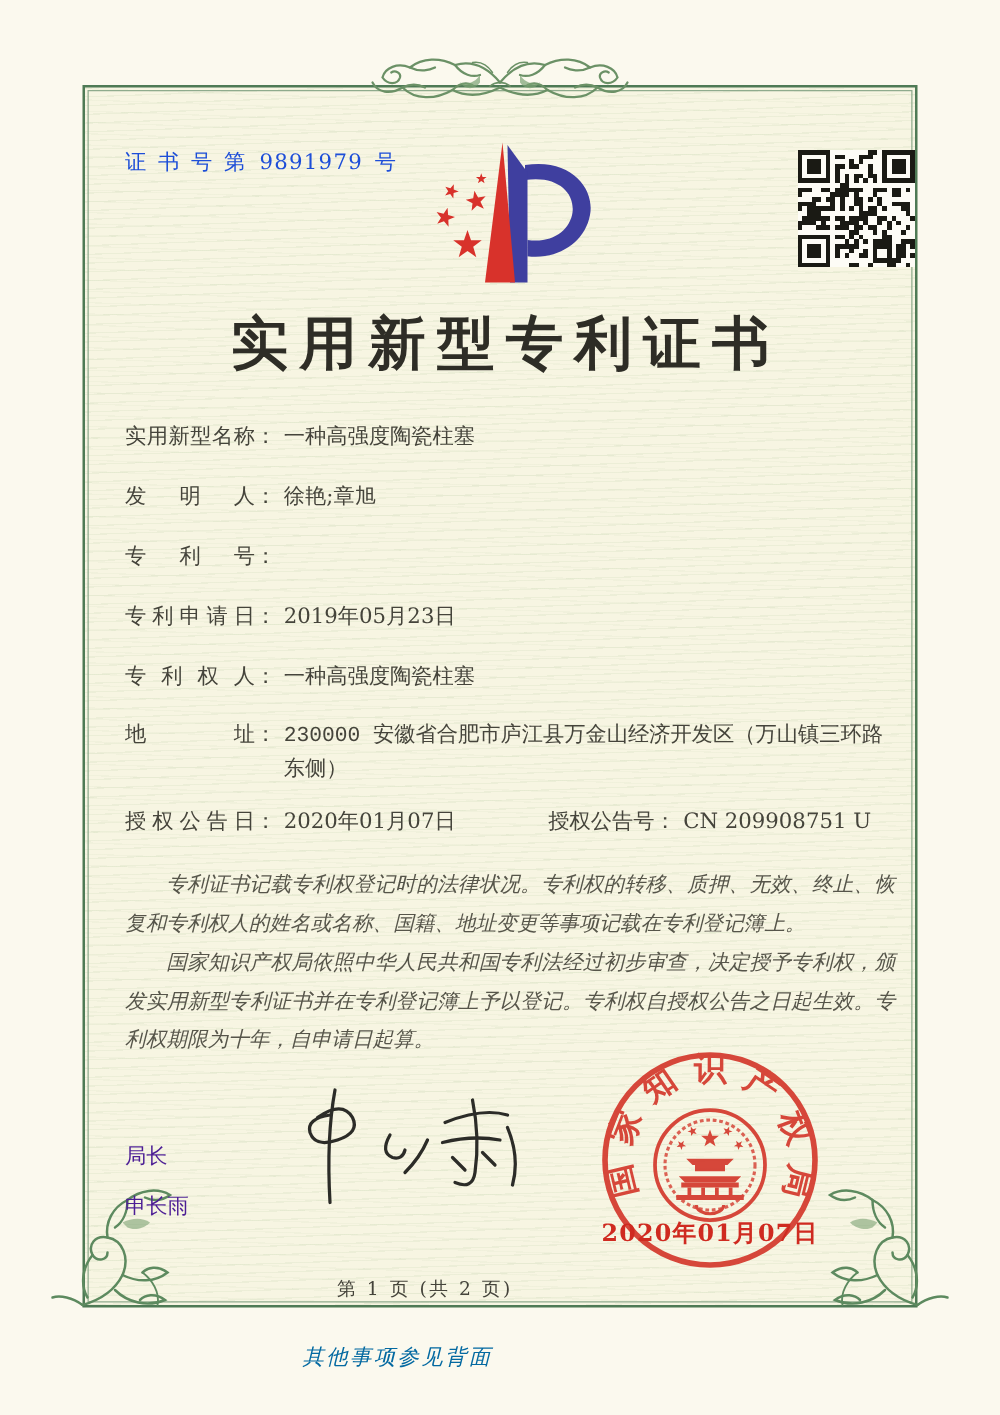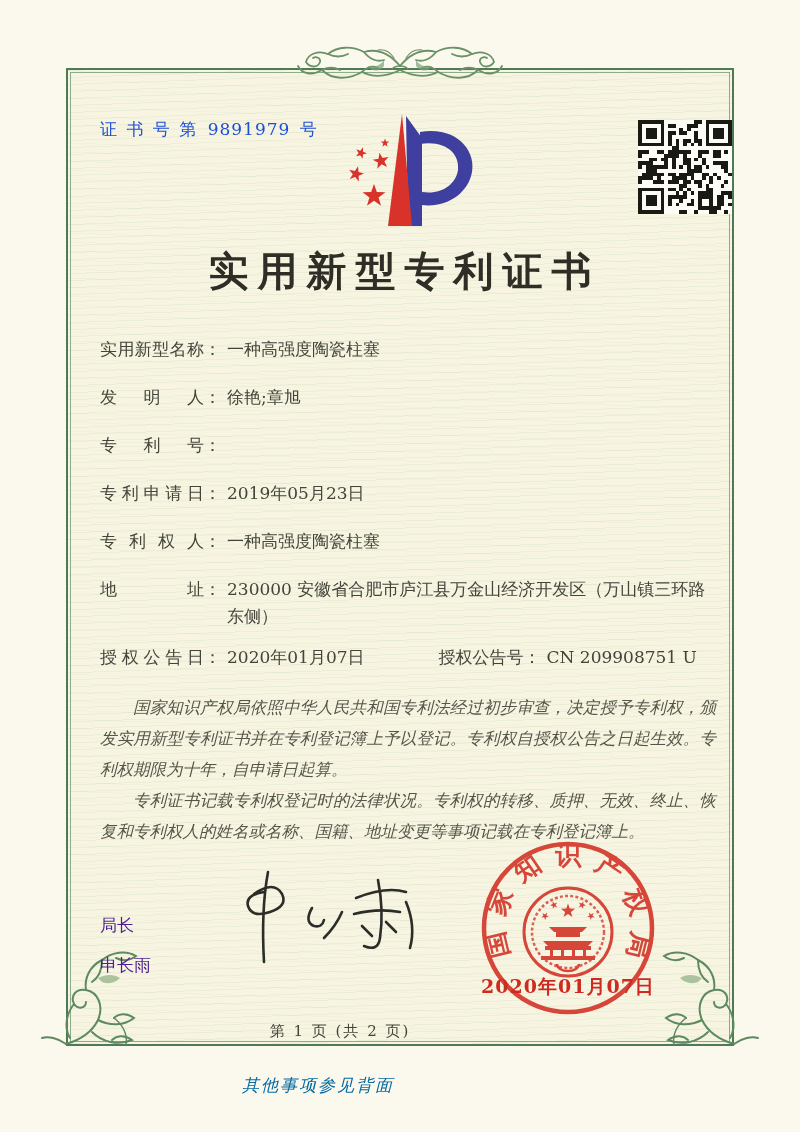--- a/index.html
+++ b/index.html
@@ -26,30 +26,30 @@
   
   .cert-no{
     position:absolute;left:100px;top:118px;
     font-size:17px;color:#1d4ed8;letter-spacing:2px;
   }
   .cert-no .num{letter-spacing:1px;padding:0 2px;}
   #logo{position:absolute;left:336px;top:108px;width:140px;height:122px;}
   #qr{position:absolute;left:638px;top:120px;width:94px;height:94px;}
   .title{
     position:absolute;left:0;top:244px;width:100%;
-    text-align:center;font-size:40px;font-weight:bold;color:#2e2d26;
+    text-align:center;font-size:46px;font-weight:bold;color:#2e2d26;
     letter-spacing:9px;text-indent:9px;
   }
   
   .content{position:absolute;left:100px;top:336px;width:616px;color:#45443b;}
   .frow{display:flex;align-items:flex-start;line-height:27px;font-size:17px;margin-bottom:21px;}
   .lbl{display:inline-block;width:104px;text-align:justify;text-align-last:justify;text-justify:inter-character;flex:0 0 104px;}
   .colon{flex:0 0 auto;}
   .fval{flex:1 1 auto;margin-left:6px;}
-  .frow.addr{margin-bottom:14px;}
+  .frow.addr{margin-bottom:14px;font-family:Liberation Mono, monospace;}
   .frow.grant .grp2{margin-left:74px;display:flex;}
   .paras{margin-top:14px;font-size:16.5px;line-height:31px;color:#56554a;font-style:italic;}
   .paras p{margin:0;text-indent:2em;text-align:justify;}
   
   .commissioner{position:absolute;left:100px;top:905px;font-size:17px;color:#4c1d95;line-height:40px;}
   #sig{position:absolute;left:208px;top:868px;width:220px;height:104px;}
   #seal{position:absolute;left:478px;top:838px;width:180px;height:180px;opacity:.93;}
   .seal-date{
     position:absolute;left:478px;top:974px;width:180px;text-align:center;
     font-size:19px;font-weight:bold;color:#cf2a20;letter-spacing:1px;
@@ -392,22 +392,22 @@
         <span class="colon">：</span>
       <span style="margin-left:6px;">2020年01月07日</span>
       <span class="grp2">
         <span>授权公告号</span>
           <span class="colon">：</span>
         <span style="margin-left:6px;">CN 209908751 U</span>
       </span>
     </div>
 
     <div class="paras">
+      <p>专利证书记载专利权登记时的法律状况。专利权的转移、质押、无效、终止、恢复和专利权人的姓名或名称、国籍、地址变更等事项记载在专利登记簿上。</p>
       <p>国家知识产权局依照中华人民共和国专利法经过初步审查，决定授予专利权，颁发实用新型专利证书并在专利登记簿上予以登记。专利权自授权公告之日起生效。专利权期限为十年，自申请日起算。</p>
-      <p>专利证书记载专利权登记时的法律状况。专利权的转移、质押、无效、终止、恢复和专利权人的姓名或名称、国籍、地址变更等事项记载在专利登记簿上。</p>
     </div>
   </div>
 
   <div class="commissioner">
     <div>局长</div>
     <div>申长雨</div>
   </div>
 
   <svg id="sig" viewBox="0 0 220 104">
     <g stroke="#2c2c28" stroke-width="2.6" fill="none" stroke-linecap="round" stroke-linejoin="round">

